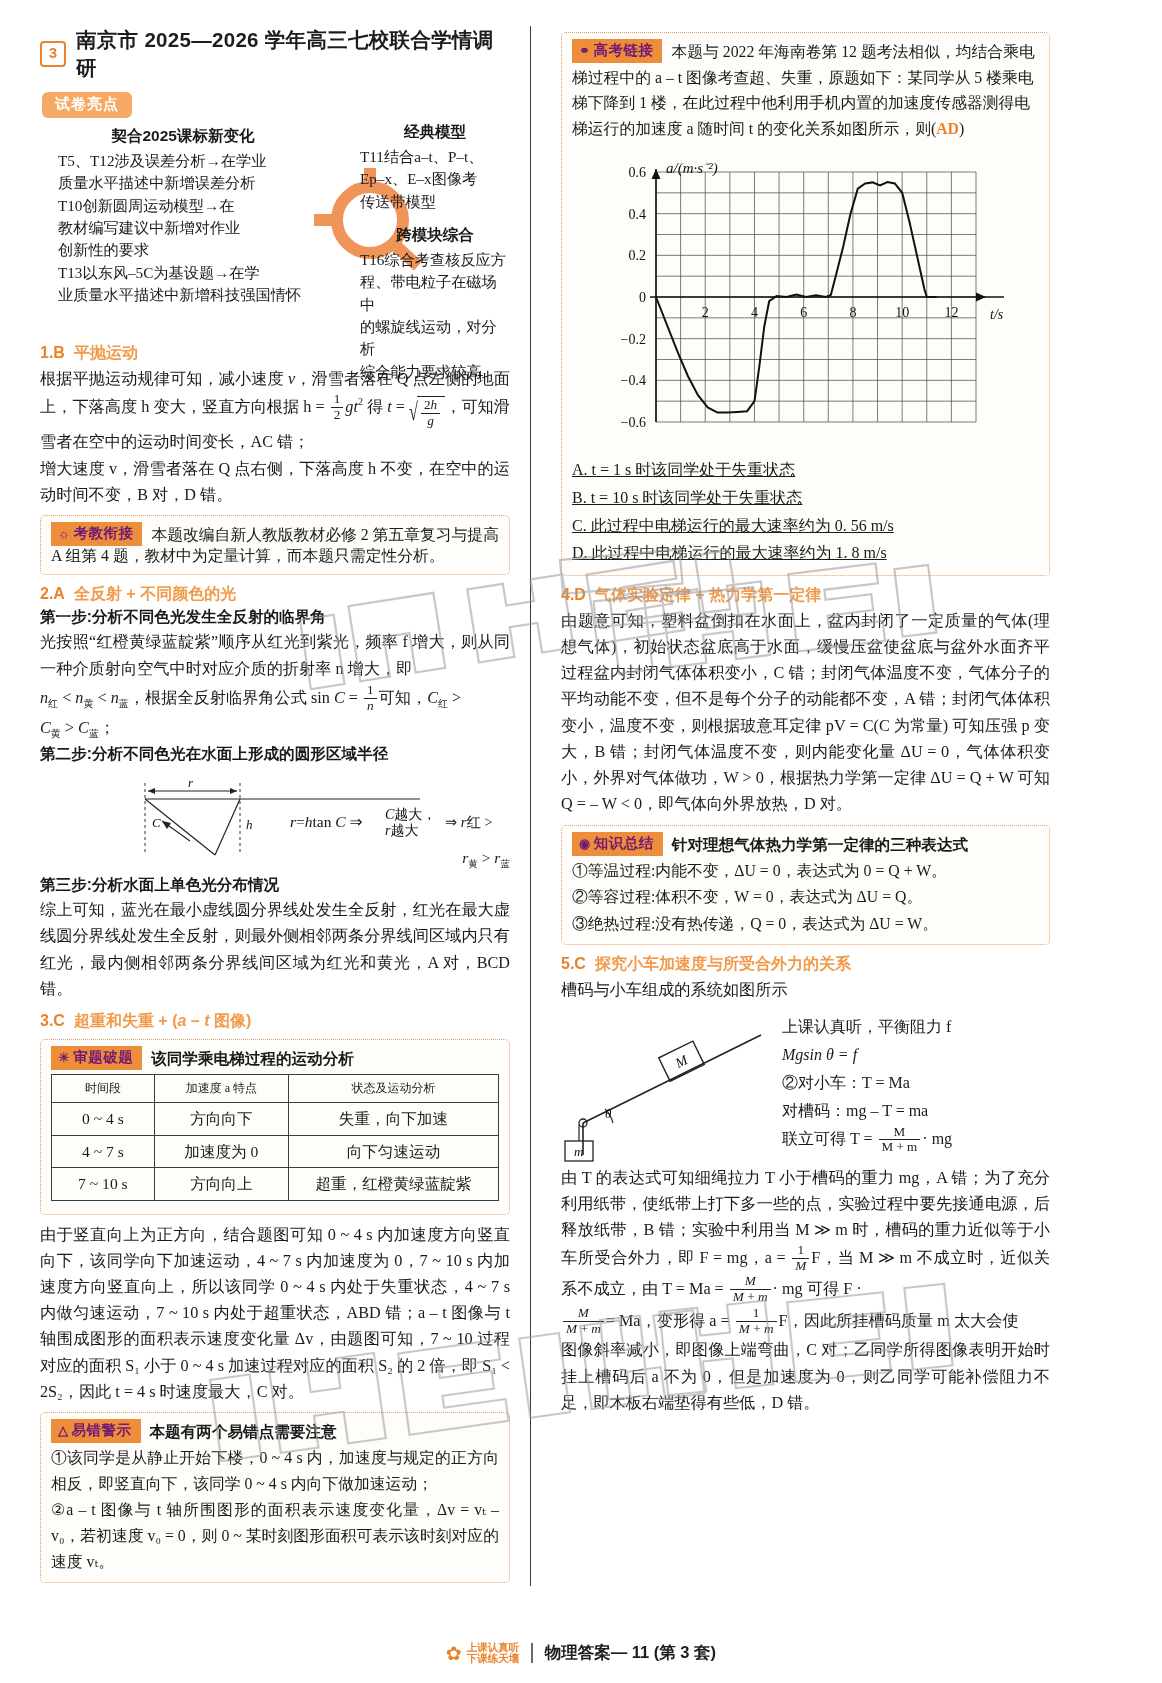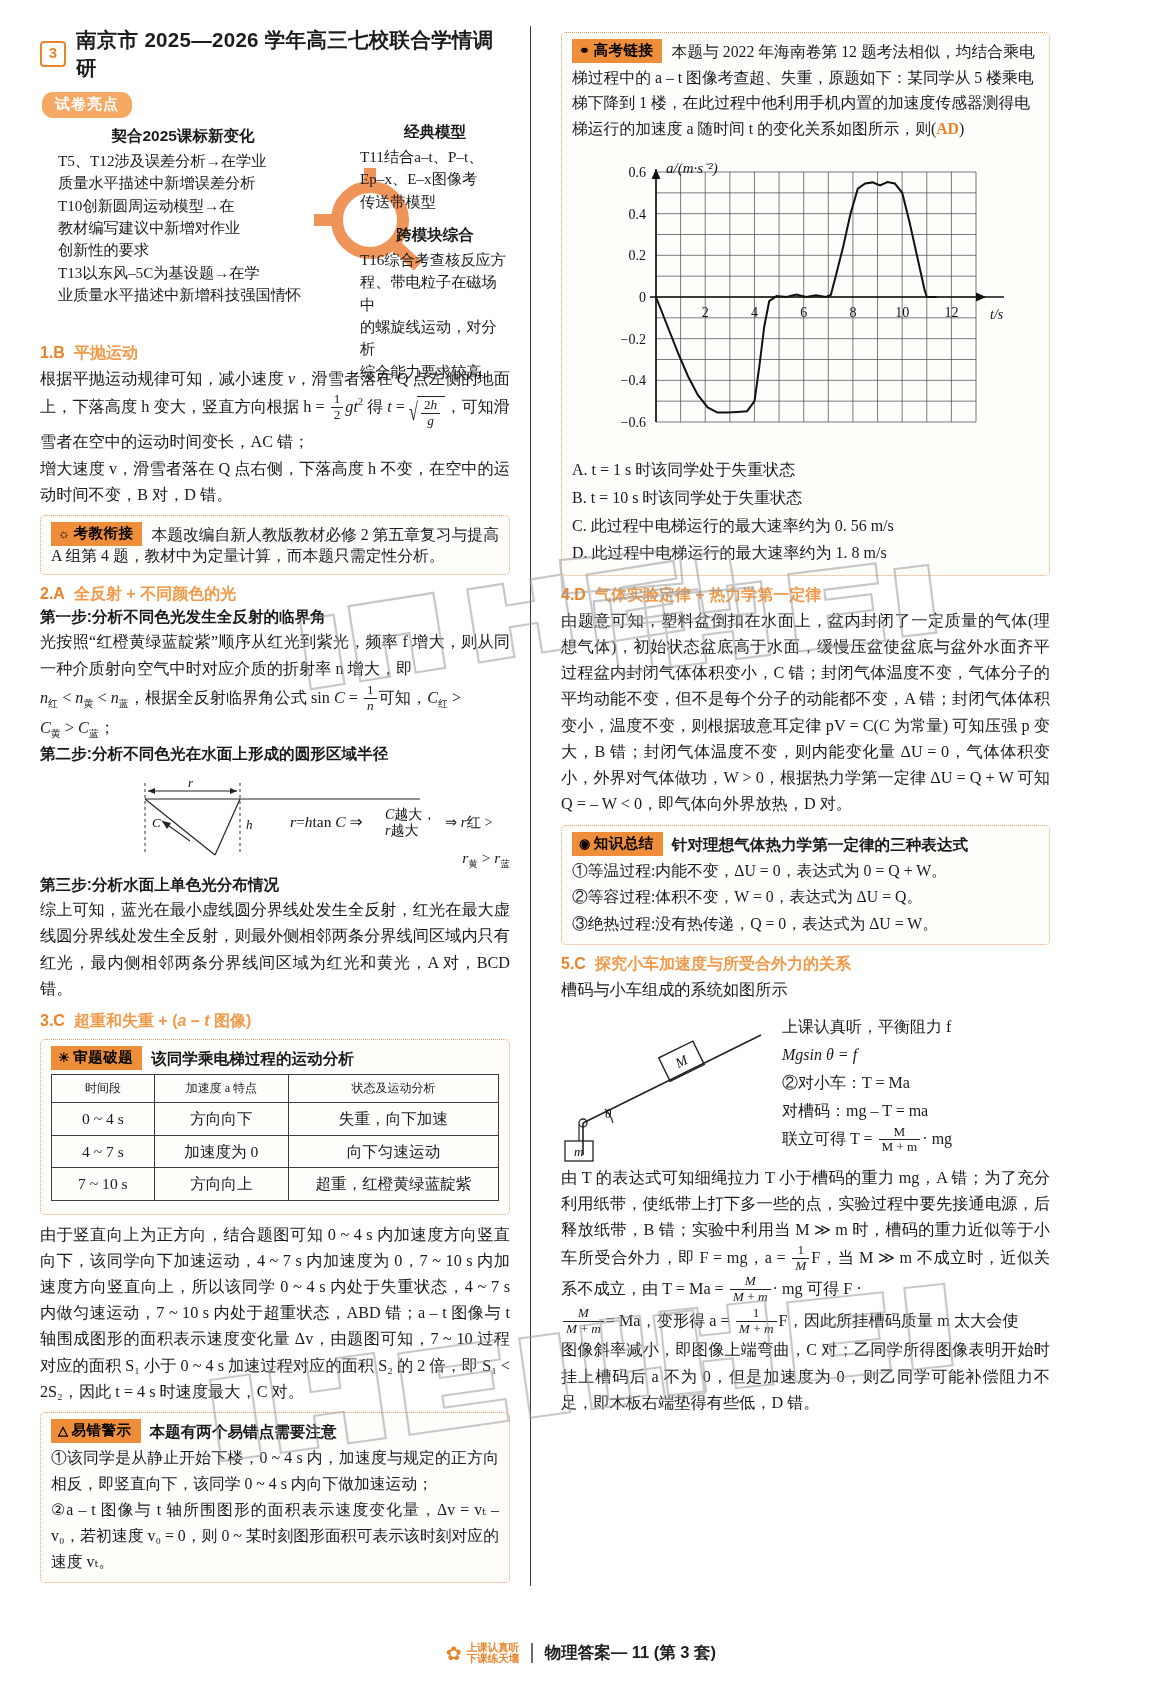--- a/index.html
+++ b/index.html
@@ -21,21 +21,21 @@
   .paper-head{display:flex;align-items:center;gap:10px;margin-bottom:4px;}
   .badge-num{
     width:22px;height:22px;border:2px solid #E8852C;border-radius:4px;
     color:#E8852C;font-weight:bold;font-size:15px;line-height:19px;text-align:center;
     font-family:"Liberation Sans",sans-serif;flex:none;
   }
   .paper-title{font-family:"Liberation Sans",sans-serif;font-weight:bold;font-size:20.5px;letter-spacing:.3px;color:#1d1d1d;}
 
   .pill{
     display:inline-block;background:#F5A964;color:#ffffff;font-family:"Liberation Sans",sans-serif;
-    font-weight:bold;font-size:15px;padding:3px 13px 4px;border-radius:11px;margin:6px 0 4px 2px;
+    font-weight:bold;font-size:15px;padding:3px 13px 4px;border-radius:6px;margin:6px 0 4px 2px;
     letter-spacing:1px;
   }
 
   
   .highlights{position:relative;height:212px;font-family:"Liberation Serif",serif;}
   .hl-left{position:absolute;left:18px;top:4px;width:250px;}
   .hl-right{position:absolute;right:0px;top:0px;width:150px;}
   .hl-h{font-family:"Liberation Sans",sans-serif;font-weight:bold;font-size:15.5px;text-align:center;margin-bottom:3px;}
   .hl-b{font-size:15.2px;line-height:1.47;}
   .ring{position:absolute;left:268px;top:40px;width:120px;height:118px;}
@@ -48,21 +48,21 @@
   p.body{font-size:16.2px;line-height:1.62;margin:0 0 1px 0;text-align:justify;text-justify:inter-ideograph;}
   p.body i{font-style:italic;}
   .step{font-family:"Liberation Sans",sans-serif;font-weight:bold;font-size:15.6px;margin:2px 0 1px;}
 
   
   .callout{
     border:1.6px dotted #E8A06A;border-radius:5px;padding:6px 10px 7px 10px;margin:7px 0 7px 0;
     background:#fffdfa;
   }
   .tag{
-    display:inline-block;background:#EE8E3B;color:#000000;font-family:Liberation Sans, sans-serif;
+    display:inline-block;background:#EE8E3B;color:#701a75;font-family:Liberation Sans, sans-serif;
     font-weight:bold;font-size:14.5px;padding:2px 9px 3px 7px;margin-right:9px;letter-spacing:.5px;
     vertical-align:2px;
   }
   .tag .gi{margin-right:3px;font-size:13px;}
   .callout .ctitle{font-family:"Liberation Sans",sans-serif;font-weight:bold;font-size:15.6px;}
   .callout p.body{font-size:15.8px;line-height:1.62;}
 
   
   .frac{display:inline-block;vertical-align:-0.55em;text-align:center;font-size:.82em;line-height:1.12;margin:0 2px;}
   .frac .n{display:block;border-bottom:1.1px solid #222;padding:0 3px;}
@@ -75,21 +75,21 @@
 
   
   table.tbl{border-collapse:collapse;width:100%;margin:4px 0 6px;font-size:15.6px;}
   table.tbl td{border:1.3px solid #3d3d3d;padding:6px 4px;text-align:center;line-height:1.25;}
   table.tbl tr.hdr td{font-size:12px;}
   table.tbl td.c1{width:23%;}
   table.tbl td.c2{width:30%;}
 
   
   .chartwrap{margin:6px 0 6px 14px;}
-  .opts p{font-size:16px;line-height:1.6;margin:2px 0;}
+  .opts p{font-size:16px;line-height:1.6;margin:2px 0;text-decoration:underline;}
 
   
   .figbox{margin:4px 0;}
   .incline-fig{display:flex;align-items:flex-start;gap:6px;}
   .rhs-list{font-size:16px;line-height:1.75;padding-top:8px;}
 
   
   .footer{position:absolute;left:0;bottom:18px;width:1162px;display:flex;justify-content:center;align-items:center;gap:12px;}
   .logo{display:flex;align-items:center;gap:5px;}
   .logo .mark{color:#E8852C;font-size:19px;line-height:1;}

